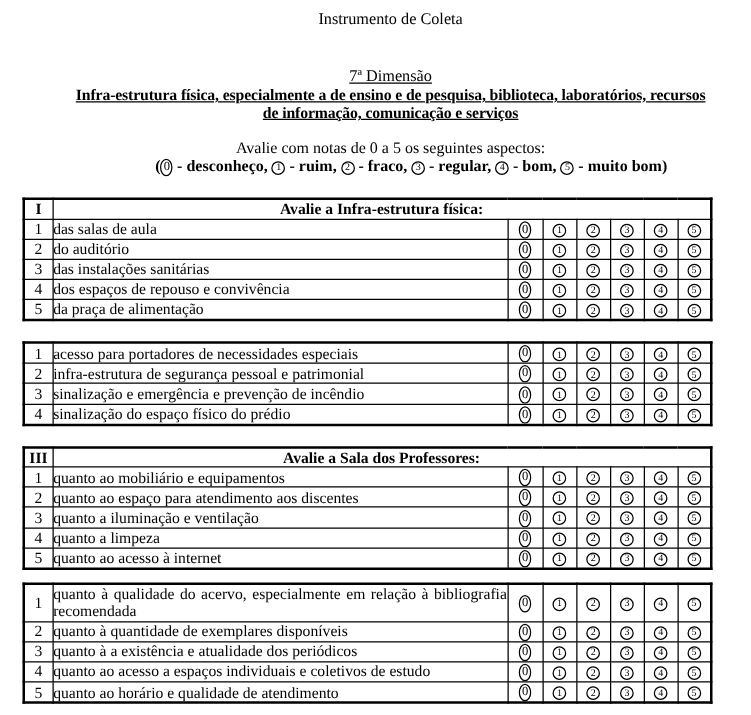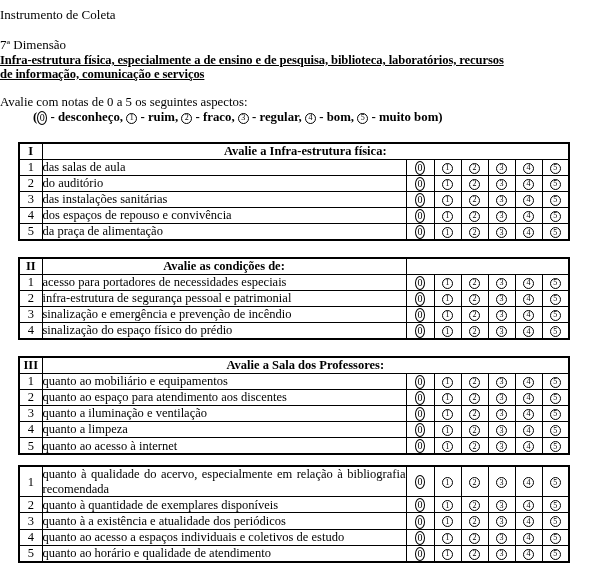--- a/index.html
+++ b/index.html
@@ -5,23 +5,23 @@
   html, body {
     margin: 0; padding: 0;
   }
   body {
     width: 601px; height: 572px;
     background: #ffffff; color: #000000;
     font-family: "Liberation Serif", serif;
     font-size: 13px;
     overflow: hidden;
   }
-  .center { text-align: left; }
+  .center { text-align: center; padding-left: 24px; }
   .doc-title { padding-top: 8px; line-height: 14px; }
-  .dimension { margin-top: 16px; line-height: 14px; }
+  .dimension { margin-top: 32px; line-height: 14px; text-decoration: underline; }
   .dim-title { margin-top: 1px; font-weight: bold; }
   .dim-line {
     line-height: 14px;
     text-decoration: underline;
     white-space: nowrap;
     font-size: 12.6px;
     letter-spacing: -0.1px;
     font-family: Liberation Serif, serif;
   }
   .instructions { margin-top: 14px; line-height: 14px; font-size: 12.8px; }
@@ -159,25 +159,20 @@
           <col style="width: 364px;">
           <col style="width: 28px;">
           <col style="width: 27px;">
           <col style="width: 27px;">
           <col style="width: 27px;">
           <col style="width: 27px;">
           <col style="width: 27px;">
         </colgroup>
         <tbody>
           <tr>
-            <td class="numeral">II</td>
-            <td class="theader" colspan="1">Avalie as condições de:</td>
-            <td colspan="6" class="tempty"></td>
-          </tr>
-          <tr>
             <td class="rnum">1</td>
             <td class="rdesc">acesso para portadores de necessidades especiais</td>
             <td class="rcell"><span class="circ circ0">0</span></td>
             <td class="rcell"><span class="circ">1</span></td>
             <td class="rcell"><span class="circ">2</span></td>
             <td class="rcell"><span class="circ">3</span></td>
             <td class="rcell"><span class="circ">4</span></td>
             <td class="rcell"><span class="circ">5</span></td>
           </tr>
           <tr>

